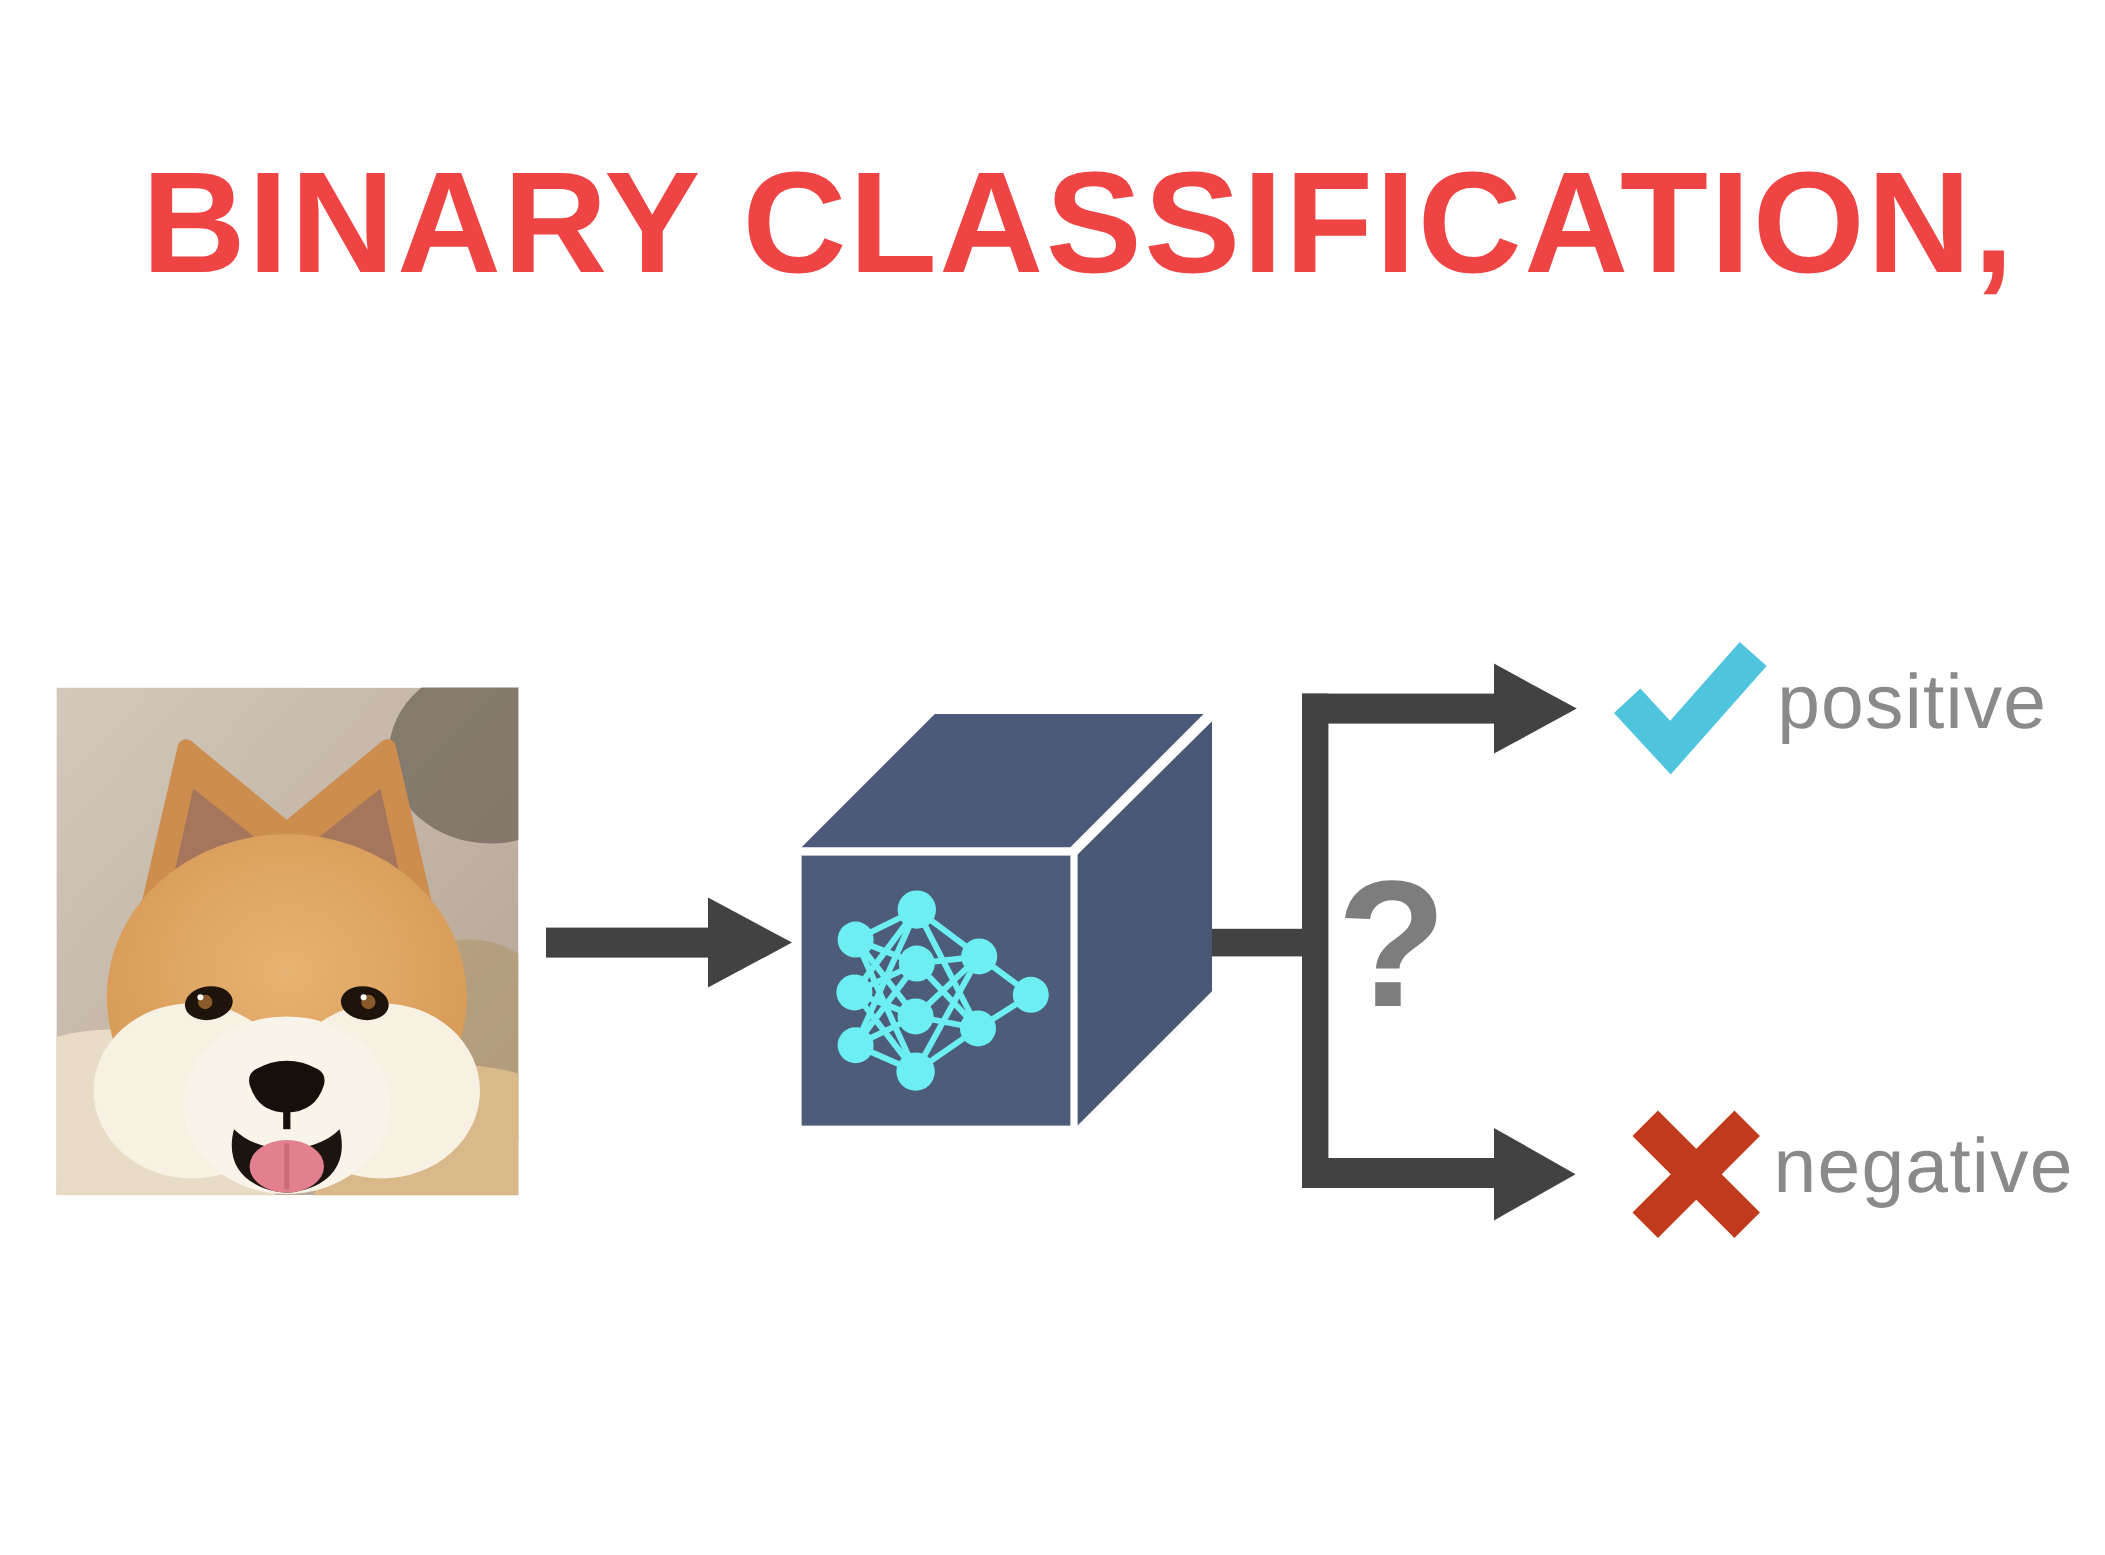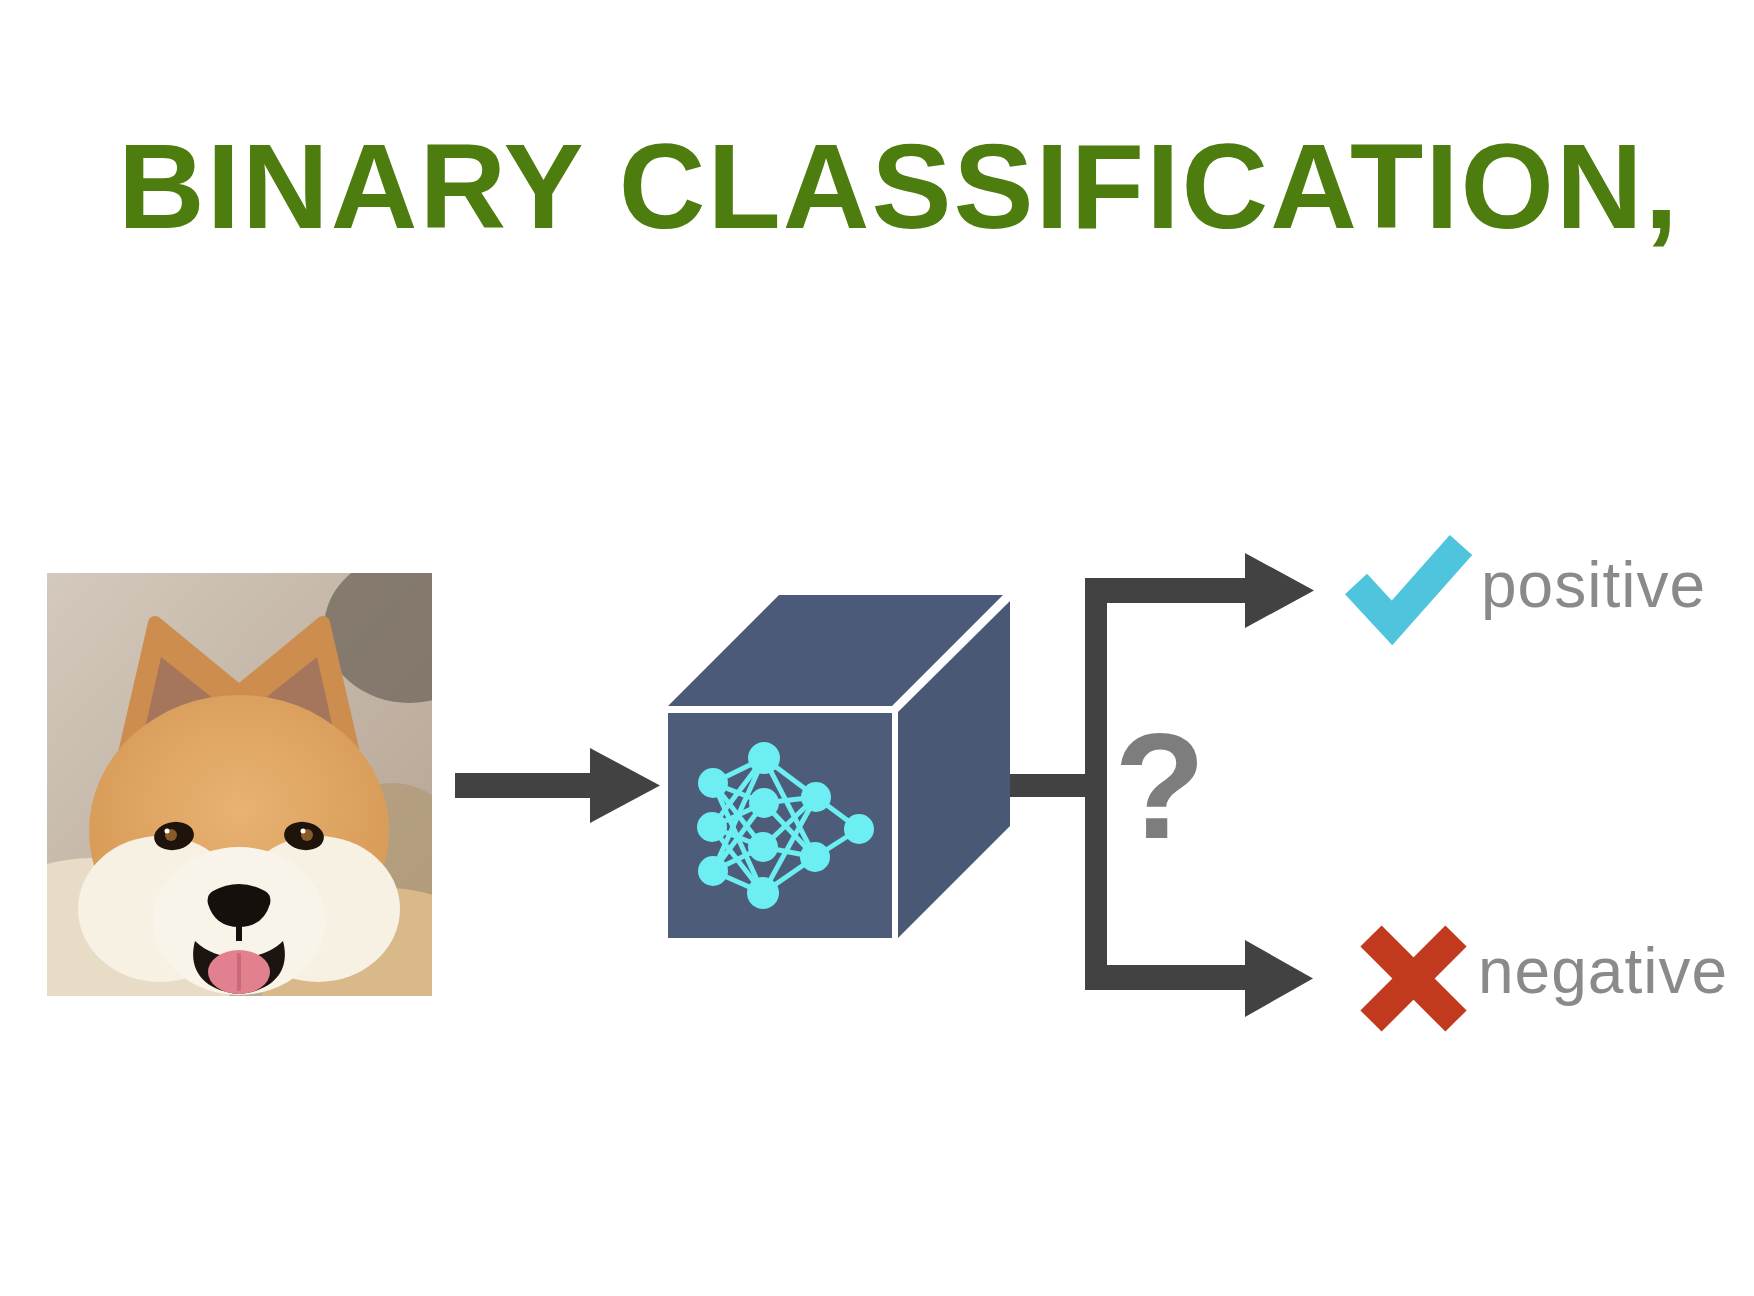--- a/index.html
+++ b/index.html
@@ -11,21 +11,21 @@
     font-family:"Liberation Sans", sans-serif;
   }
   .title{
     position:absolute;
     left:0;right:0;top:112px;
     text-align:center;
     font-weight:bold;
     font-size:120px;
     line-height:148px;
     letter-spacing:2px;
-    color:#4d7c0f;
+    color:#ef4444;
     white-space:pre;
     padding-left:44px;
   }
   .diagram-svg{
     position:absolute;
     left:0;top:0;
     width:1754px;height:1296px;
   }
   .dog{
     position:absolute;

